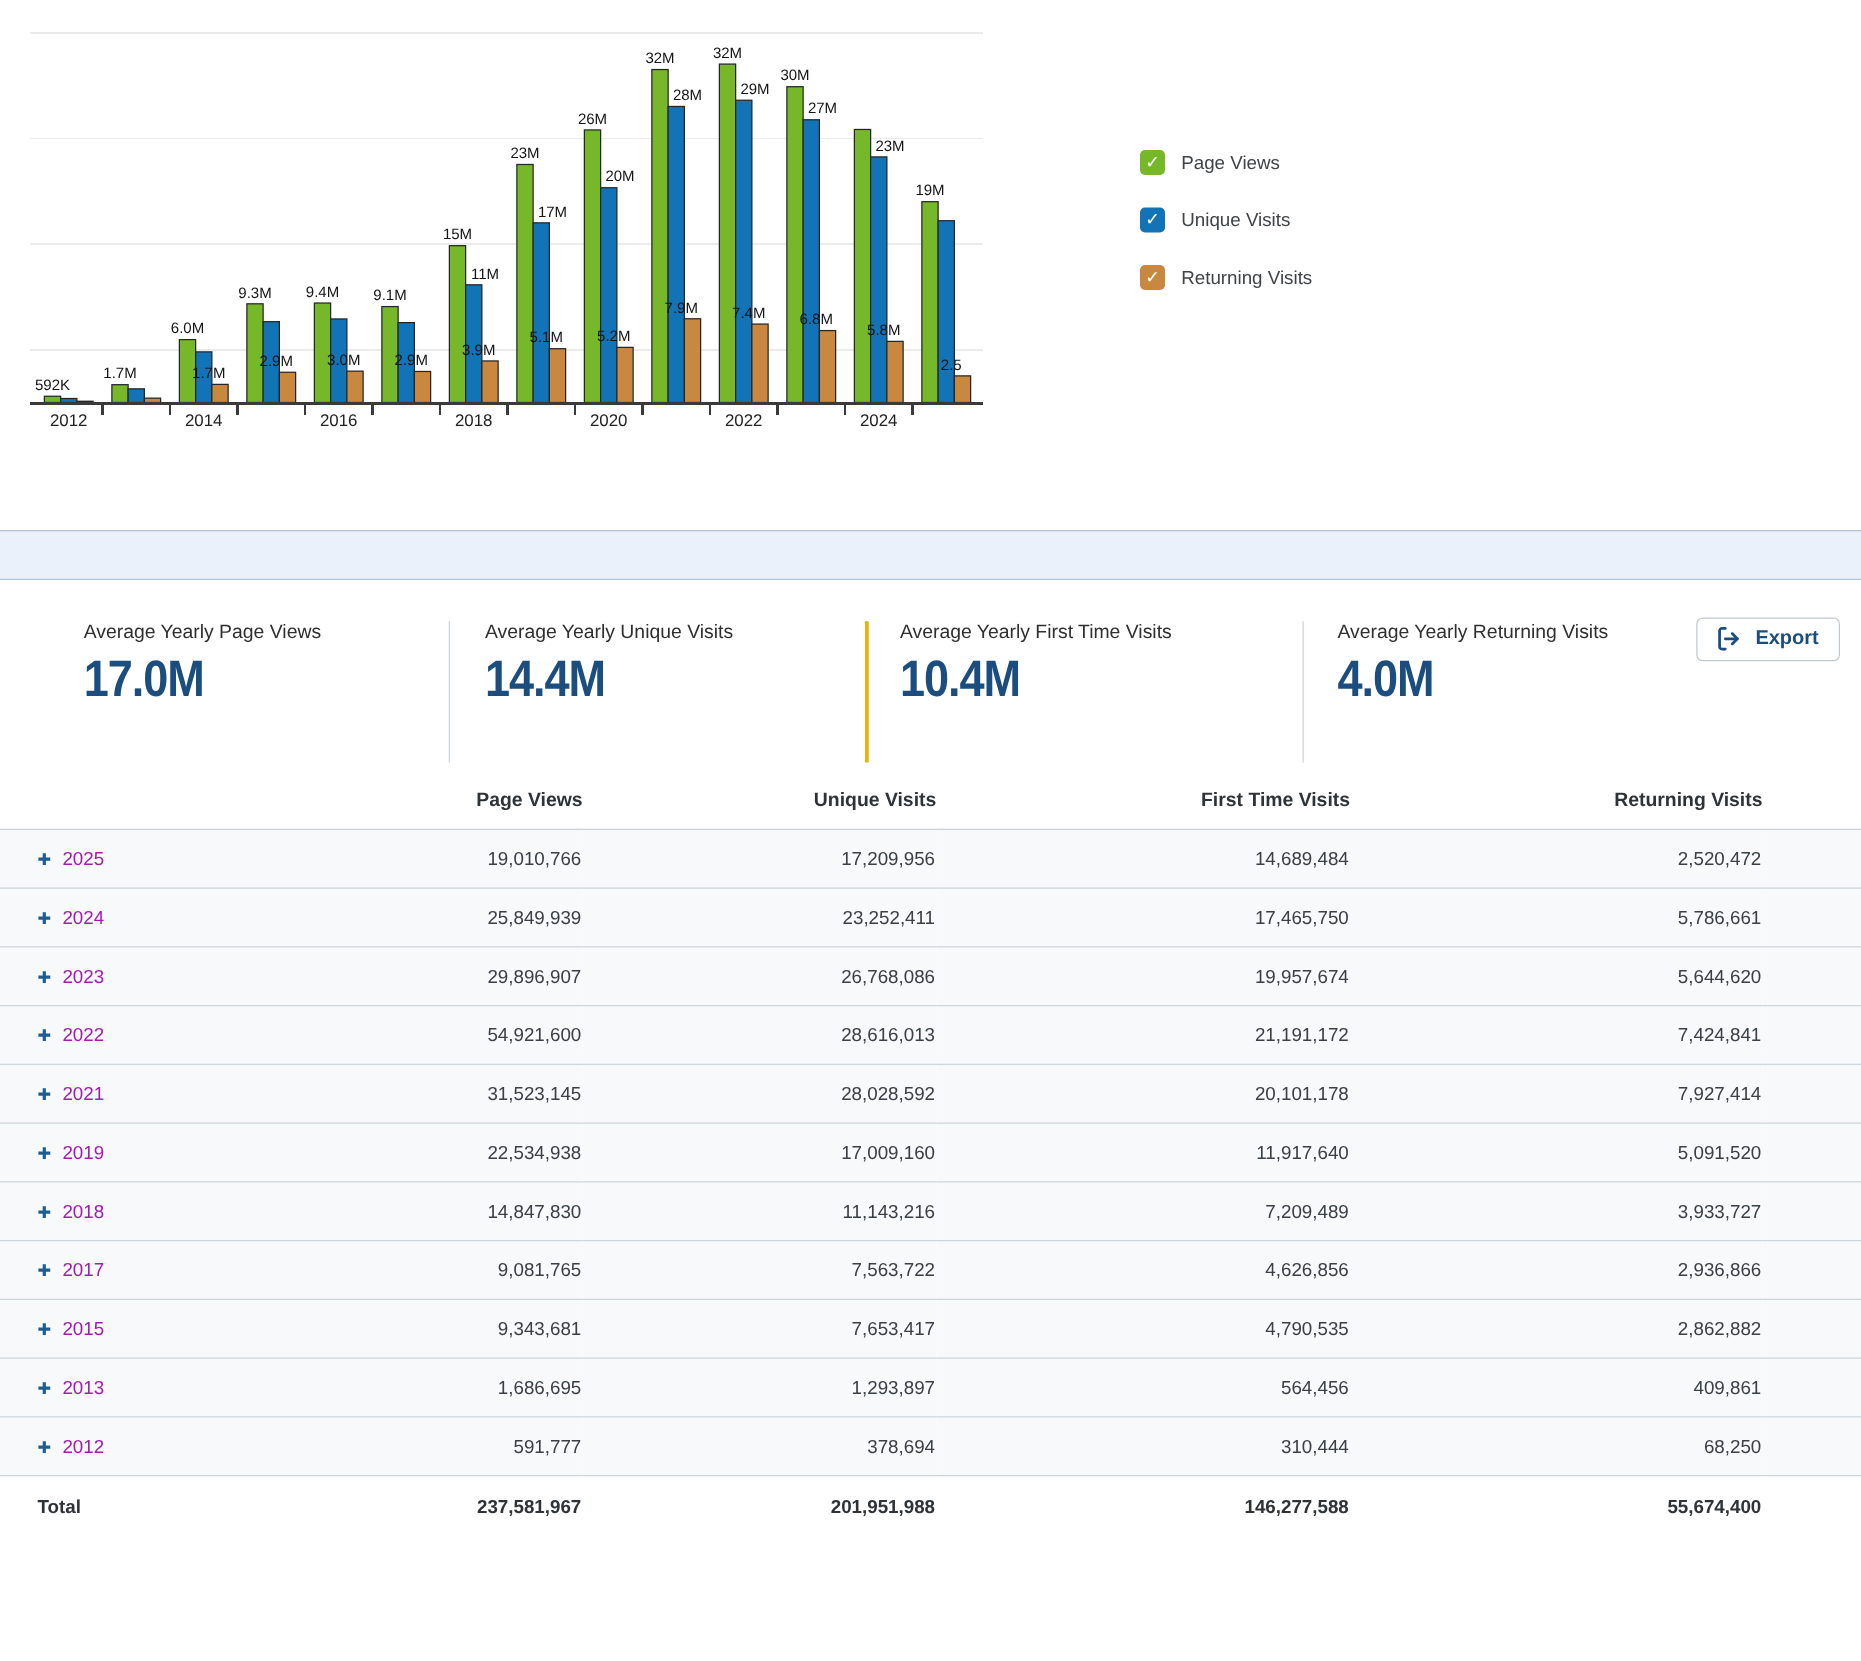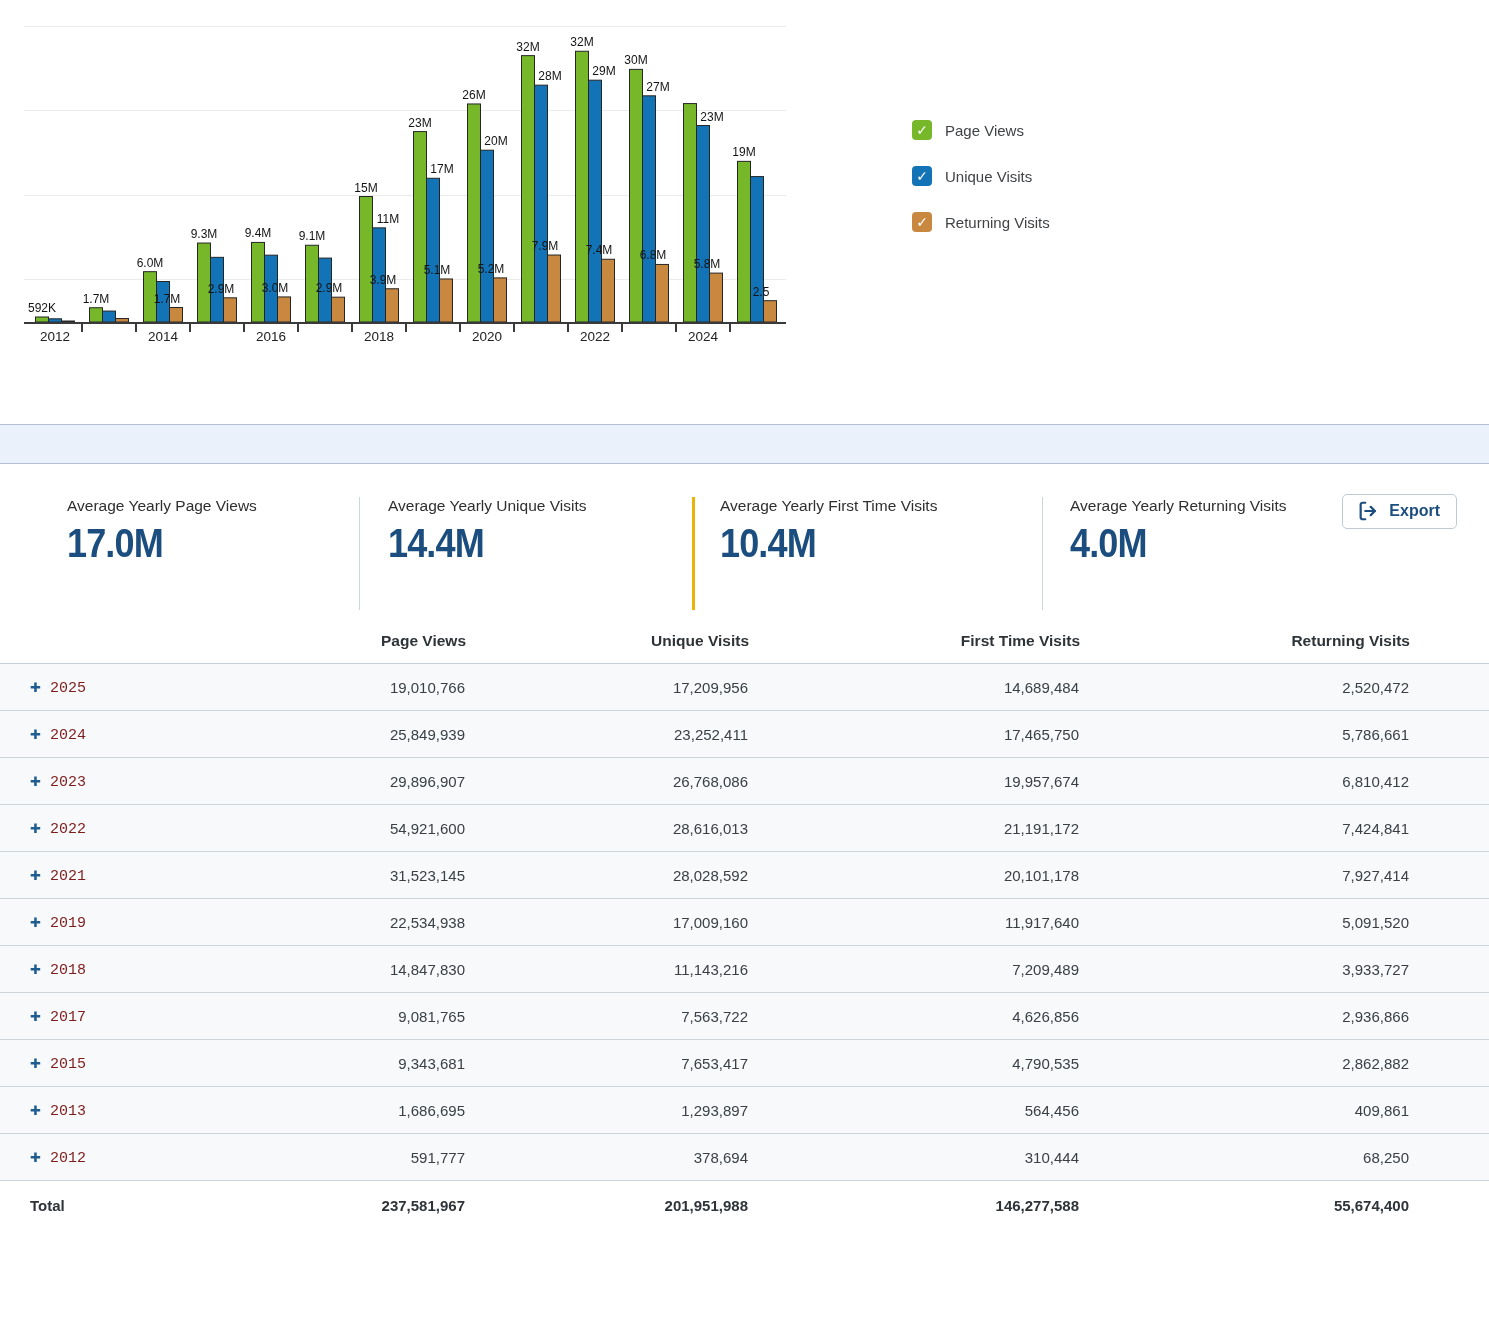--- a/index.html
+++ b/index.html
@@ -20,37 +20,37 @@
   
   .stats{position:relative;display:flex;align-items:stretch;height:146px;box-sizing:border-box;padding-top:33px;margin-left:12px;}
   .stat{box-sizing:border-box;}
   .stat-1{width:347px;padding-left:55px;}
   .stat-2{width:333px;padding-left:28px;border-left:1px solid #ccd4dc;}
   .stat-3{width:350px;padding-left:25px;border-left:3px solid #eab308;}
   .stat-4{width:320px;padding-left:27px;border-left:1px solid #ccd4dc;}
   .stat-label{font-size:15.5px;color:#2f2f2f;margin-bottom:5px;}
   .stat-value{font-size:41px;font-weight:700;color:#1b4e7e;letter-spacing:-1px;
               transform:scaleX(.88);transform-origin:left center;}
-  .export-btn{position:absolute;right:32px;top:30px;display:flex;align-items:center;gap:10px;
+  .export-btn{position:absolute;right:17px;top:30px;display:flex;align-items:center;gap:10px;
               padding:5px 16px 6px 14px;border:1px solid #c2cad1;border-radius:5px;background:#fff;
               font-family:"Liberation Sans",sans-serif;font-size:16px;font-weight:700;color:#1b4e7e;cursor:pointer;}
   .export-btn svg{display:block;}
 
   
   table{width:100%;border-collapse:collapse;margin-top:14px;}
   col.c-year{width:140px;} col.c-pv{width:326px;} col.c-uv{width:283px;}
   col.c-ftv{width:331px;} col.c-rv{width:330px;} col.c-sp{width:79px;}
   thead th{font-size:15.5px;font-weight:700;color:#2e3338;text-align:right;padding:8px 0 13px;
            border-bottom:1px solid #c7d0d8;}
   tbody td{font-size:15px;color:#3b4046;text-align:right;height:44px;background:#f7f9fa;
            border-bottom:1px solid #ccd5db;}
   td.year-cell,th.year-cell{text-align:left;padding-left:30px;}
   .expand-icon{font-family:"DejaVu Sans",sans-serif;color:#1f5d90;font-size:13px;font-weight:700;
                margin-right:9px;cursor:pointer;}
-  .year-label{font-size:15px;color:#7f1d1d;font-family:Liberation Mono, monospace;}
+  .year-label{font-size:15px;color:#a21caf;}
   tfoot td{font-size:15px;font-weight:700;color:#2e3338;text-align:right;height:46px;background:#fff;
            border-top:1px solid #a9b4bf;}
   tfoot td.year-cell{text-align:left;}
 </style>
 </head>
 <body>
 
 <div class="chart-area">
   <svg id="chart" width="792" height="348">
       <line x1="24" x2="786" y1="279.75" y2="279.75" stroke="#ebebeb" stroke-width="1.4" shape-rendering="crispEdges"></line>
@@ -234,21 +234,21 @@
         <td>23,252,411</td>
         <td>17,465,750</td>
         <td>5,786,661</td>
         <td></td>
       </tr>
       <tr>
         <td class="year-cell"><span class="expand-icon">✚</span><span class="year-label">2023</span></td>
         <td>29,896,907</td>
         <td>26,768,086</td>
         <td>19,957,674</td>
-        <td>6,810,412</td>
+        <td>5,644,620</td>
         <td></td>
       </tr>
       <tr>
         <td class="year-cell"><span class="expand-icon">✚</span><span class="year-label">2022</span></td>
         <td>54,921,600</td>
         <td>28,616,013</td>
         <td>21,191,172</td>
         <td>7,424,841</td>
         <td></td>
       </tr>

